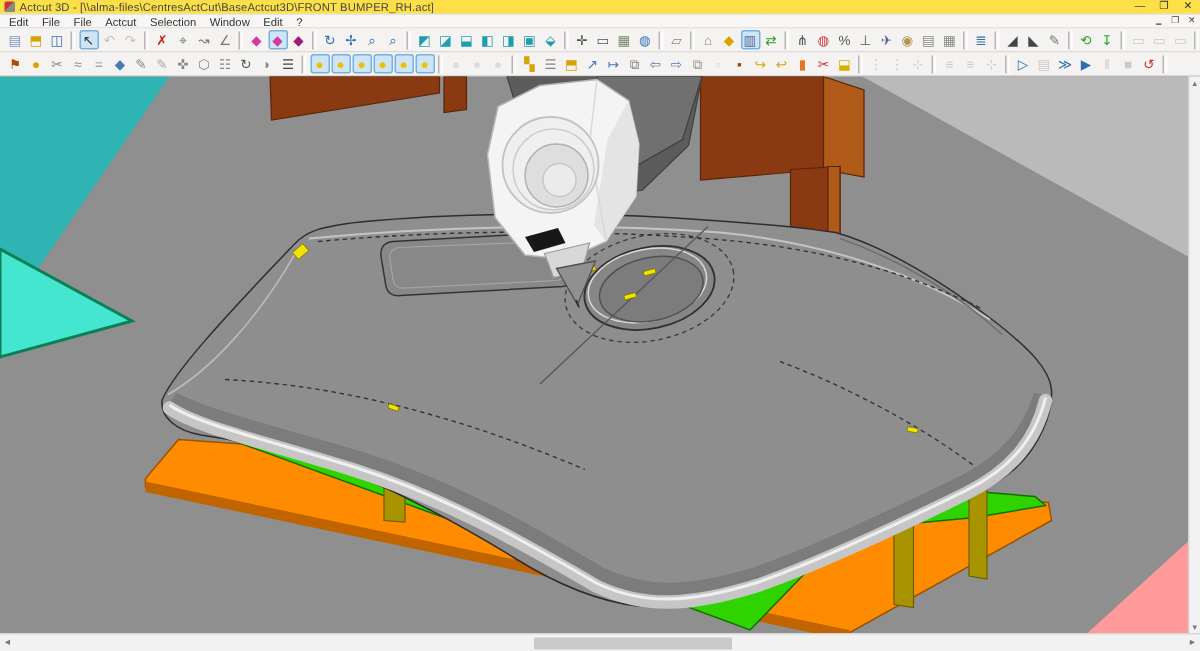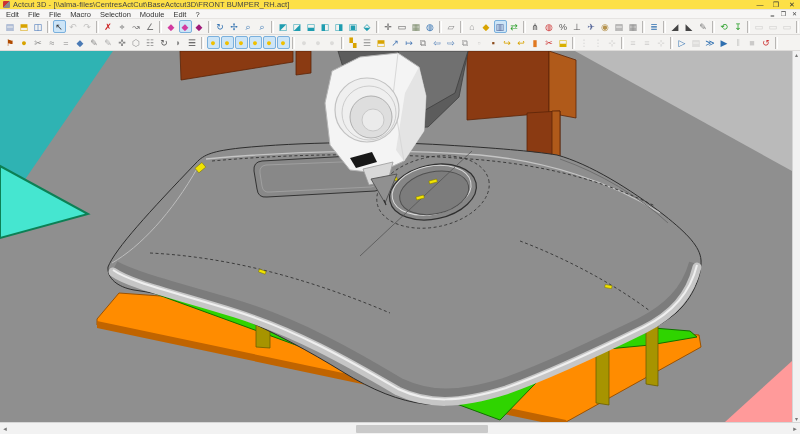--- a/index.html
+++ b/index.html
@@ -54,23 +54,23 @@
     <span class="win-btn">—</span>
     <span class="win-btn">❐</span>
     <span class="win-btn">✕</span>
   </span>
 </div>
 
 <div class="menubar">
   <span class="menu-item">Edit</span>
     <span class="menu-item">File</span>
     <span class="menu-item">File</span>
-    <span class="menu-item">Macro</span>
+    <span class="menu-item">Actcut</span>
     <span class="menu-item">Selection</span>
-    <span class="menu-item">Module</span>
+    <span class="menu-item">Window</span>
     <span class="menu-item">Edit</span>
     <span class="menu-item">?</span>
     <span class="child-controls">
     <span class="child-btn">‗</span>
     <span class="child-btn">❐</span>
     <span class="child-btn">✕</span>
   </span>
 </div>
 
 <div class="toolbar">

